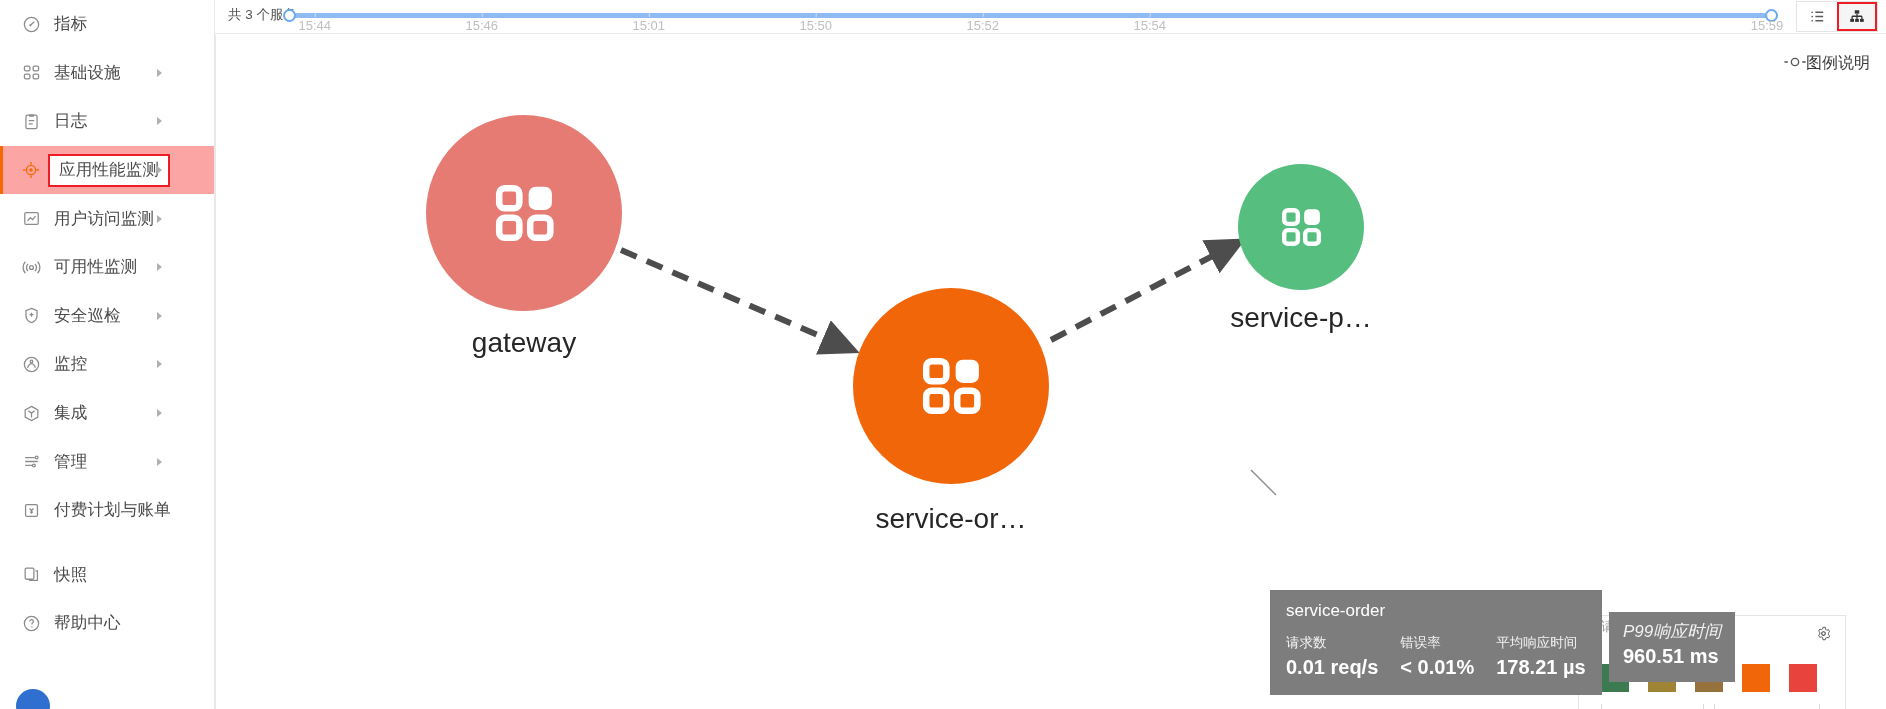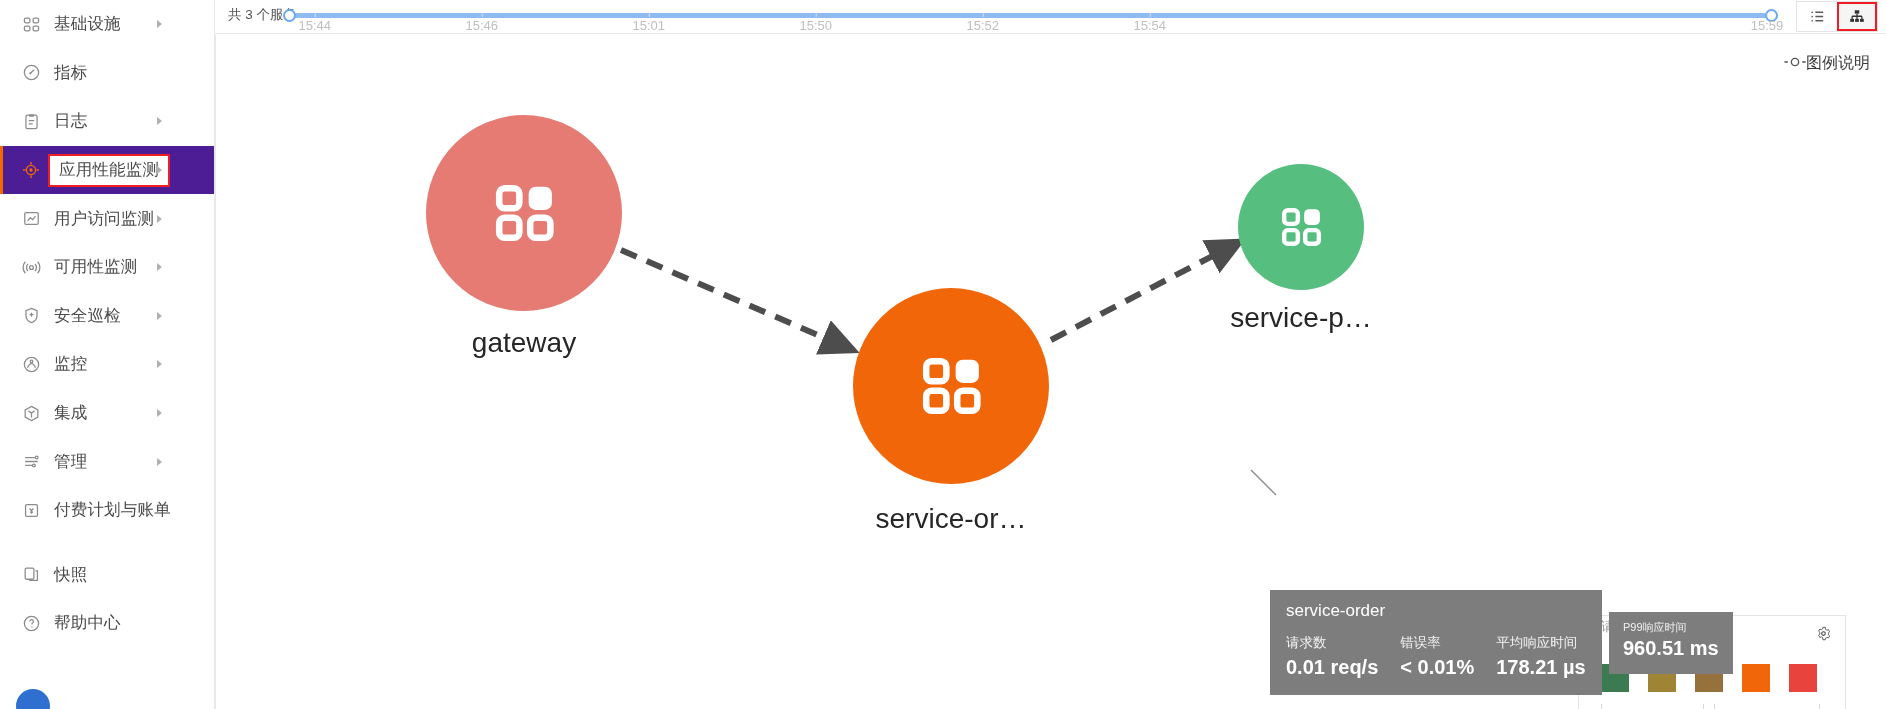--- a/index.html
+++ b/index.html
@@ -41,21 +41,21 @@
     letter-spacing: .2px;
     white-space: nowrap;
   }
   .nav-item .caret {
     position: absolute; right: 52px;
     width: 0; height: 0;
     border-left: 5px solid #b0b0b0;
     border-top: 4px solid transparent;
     border-bottom: 4px solid transparent;
   }
-  .nav-item.active { background: #4c1d95; }
+  .nav-item.active { background: #fca5a5; }
   .nav-item.active::before {
     content: ""; position: absolute; left: 0; top: 0;
     width: 3px; height: 100%; background: #f56a00;
   }
   .nav-item.active .ico { color: #f56a00; }
   .nav-item.highlight .lbl-box {
     border: 2px solid #ee1c25;
     padding: 3px 9px 4px 9px;
     margin-left: -6px;
     background: #ffffff;
@@ -192,21 +192,21 @@
   
   #tooltip2 {
     position: absolute;
     left: 1609px; top: 612px;
     background: #7d7d7d;
     color: #fff;
     padding: 8px 14px 14px 14px;
     z-index: 41;
     white-space: nowrap;
   }
-  #tooltip2 .tt-k { font-size: 11px; color: #f2f2f2; margin-bottom: 2px; }
+  #tooltip2 .tt-k { font-size: 17px; color: #f2f2f2; margin-bottom: 2px; font-style: italic; }
   #tooltip2 .tt-v { font-size: 20px; font-weight: bold; }
 
   
   #legend-panel {
     position: absolute;
     left: 1578px; top: 615px;
     width: 268px; height: 110px;
     background: #ffffff;
     border: 1px solid #e4e4e4;
     z-index: 30;
@@ -233,39 +233,39 @@
 <body>
 
 <div id="app">
 
   <div id="sidebar">
 
 
     <div class="nav-item">
       <span class="ico">
         <svg width="19" height="19" viewBox="0 0 24 24" fill="none" stroke="currentColor" stroke-width="1.6">
+            <circle cx="12" cy="12" r="9"></circle>
+            <path d="M15.5 8.5 10.5 13"></path>
+            <circle cx="10.5" cy="13" r="1.4" fill="currentColor" stroke="none"></circle>
+          </svg>
+      </span>
+      <span class="lbl">指标</span>
+    </div>
+
+    <div class="nav-item">
+      <span class="ico">
+        <svg width="19" height="19" viewBox="0 0 24 24" fill="none" stroke="currentColor" stroke-width="1.6">
             <rect x="3" y="4" width="7" height="6" rx="2"></rect>
             <rect x="14" y="4" width="7" height="6" rx="2"></rect>
             <rect x="3" y="14" width="7" height="6" rx="2"></rect>
             <rect x="14" y="14" width="7" height="6" rx="2"></rect>
           </svg>
       </span>
       <span class="lbl">基础设施</span>
       <span class="caret"></span>
-    </div>
-
-    <div class="nav-item">
-      <span class="ico">
-        <svg width="19" height="19" viewBox="0 0 24 24" fill="none" stroke="currentColor" stroke-width="1.6">
-            <circle cx="12" cy="12" r="9"></circle>
-            <path d="M15.5 8.5 10.5 13"></path>
-            <circle cx="10.5" cy="13" r="1.4" fill="currentColor" stroke="none"></circle>
-          </svg>
-      </span>
-      <span class="lbl">指标</span>
     </div>
 
     <div class="nav-item">
       <span class="ico">
         <svg width="19" height="19" viewBox="0 0 24 24" fill="none" stroke="currentColor" stroke-width="1.6">
             <rect x="5" y="4" width="14" height="17" rx="2"></rect>
             <path d="M9 3h6v3H9z" fill="currentColor" stroke="none"></path>
             <path d="M8.5 11h7M8.5 15h5"></path>
           </svg>
       </span>

